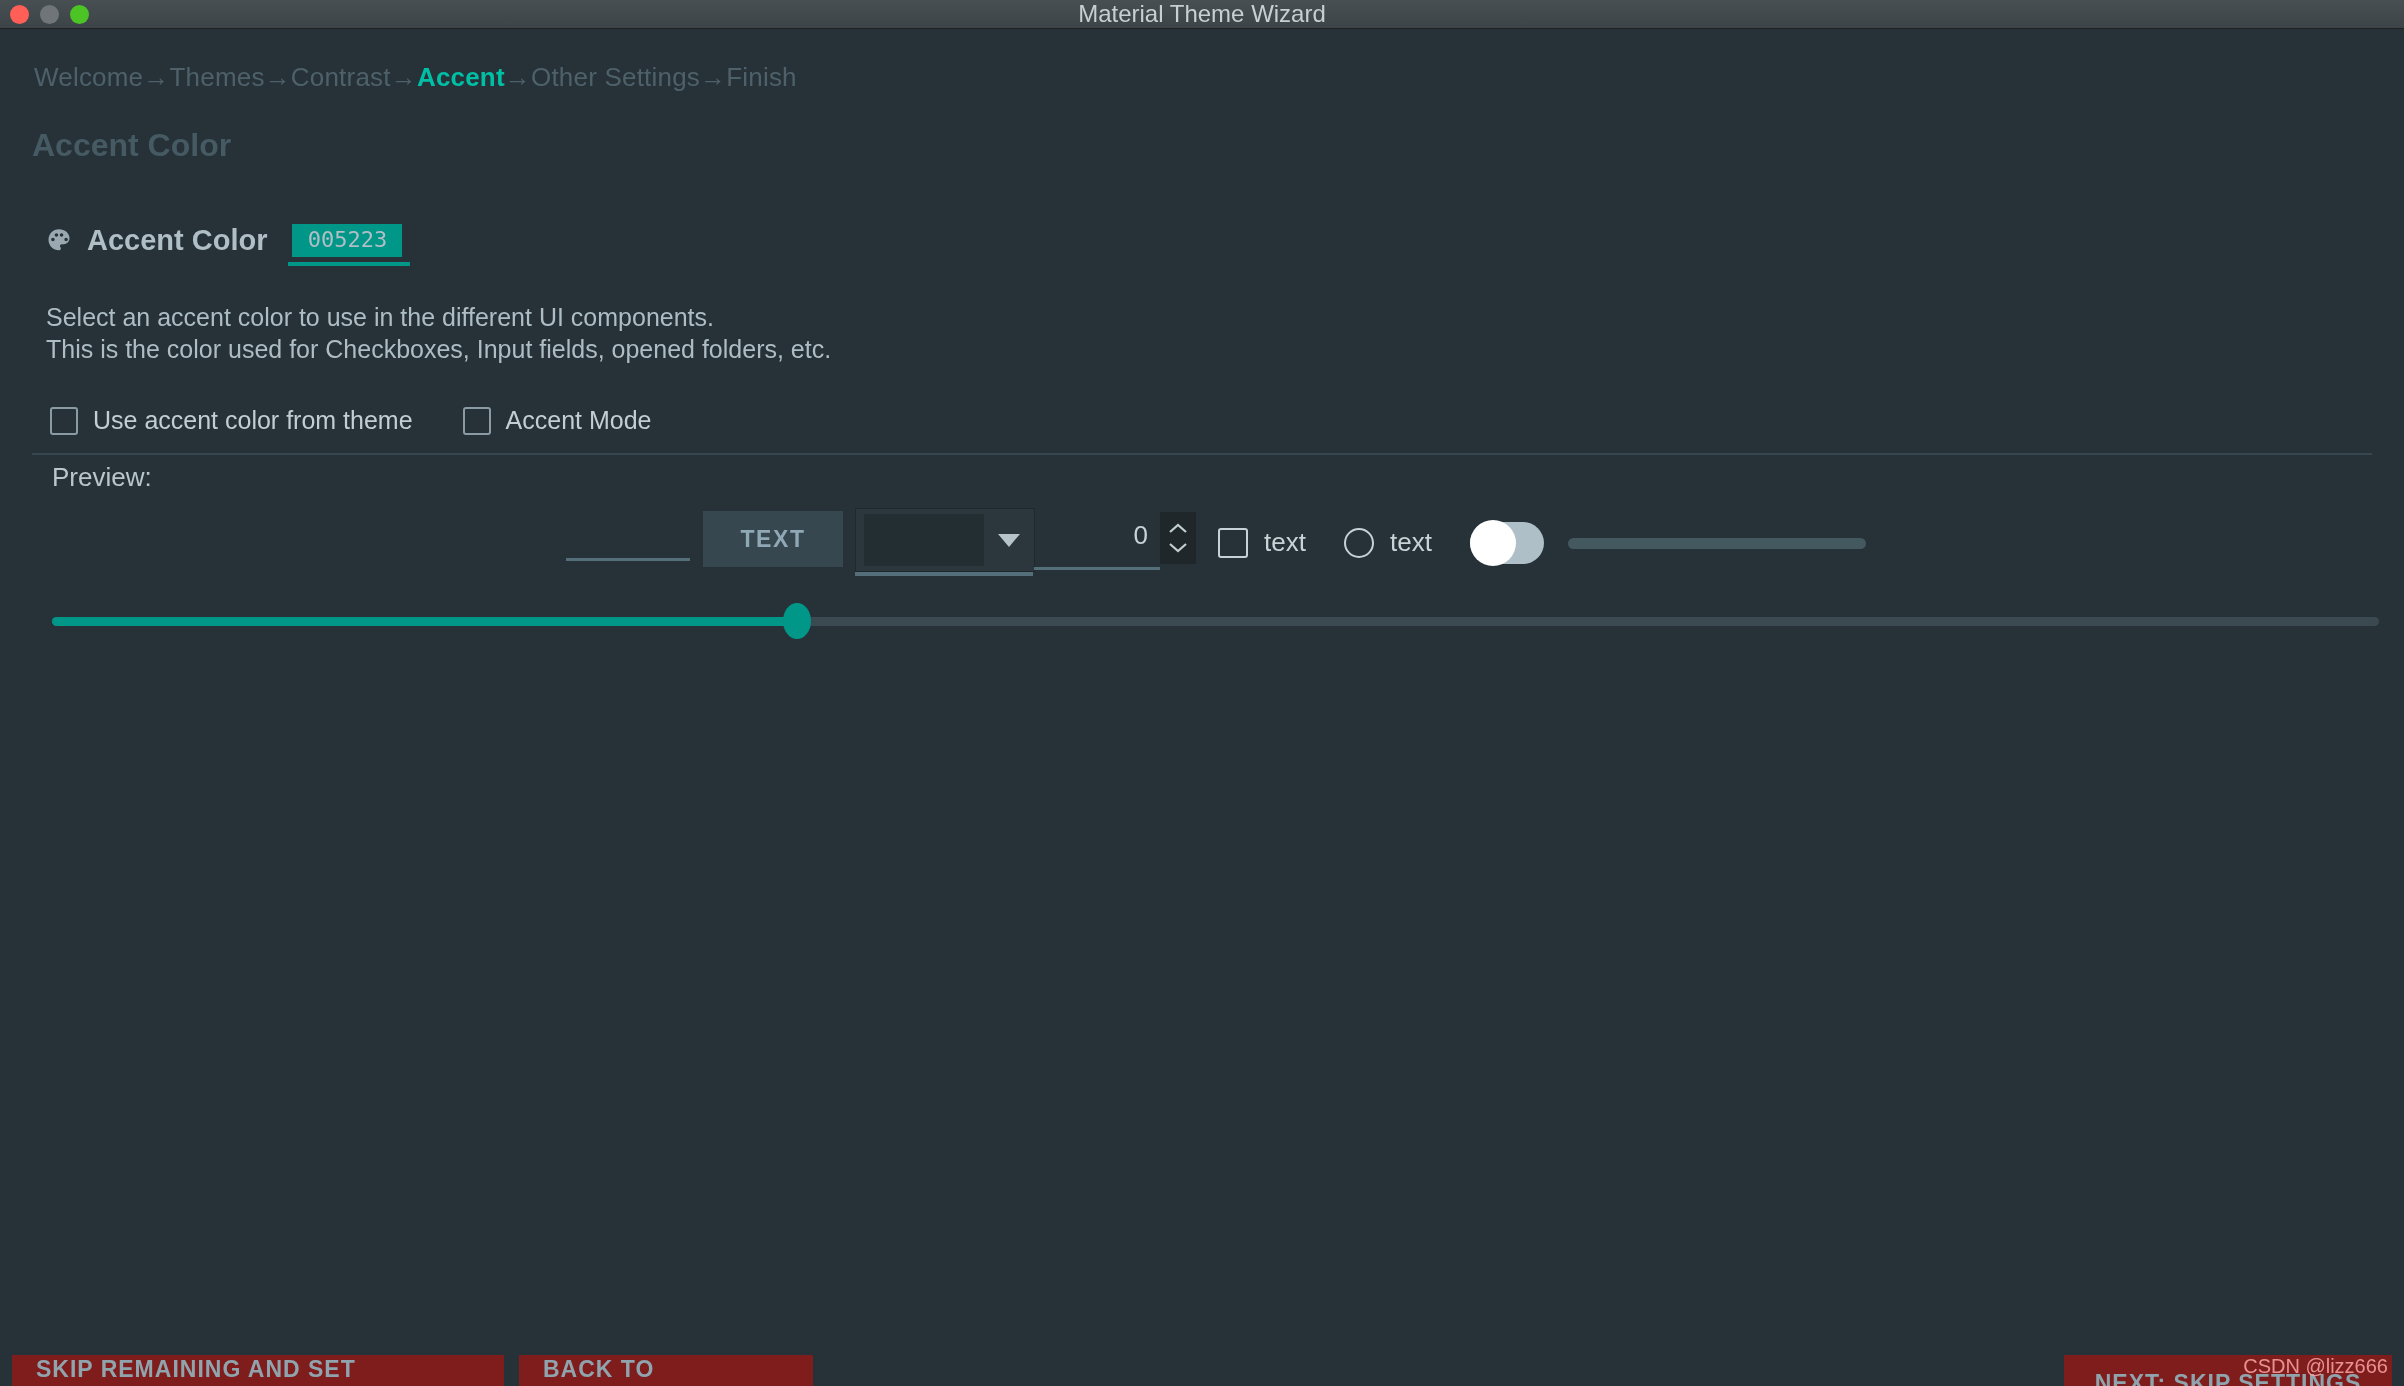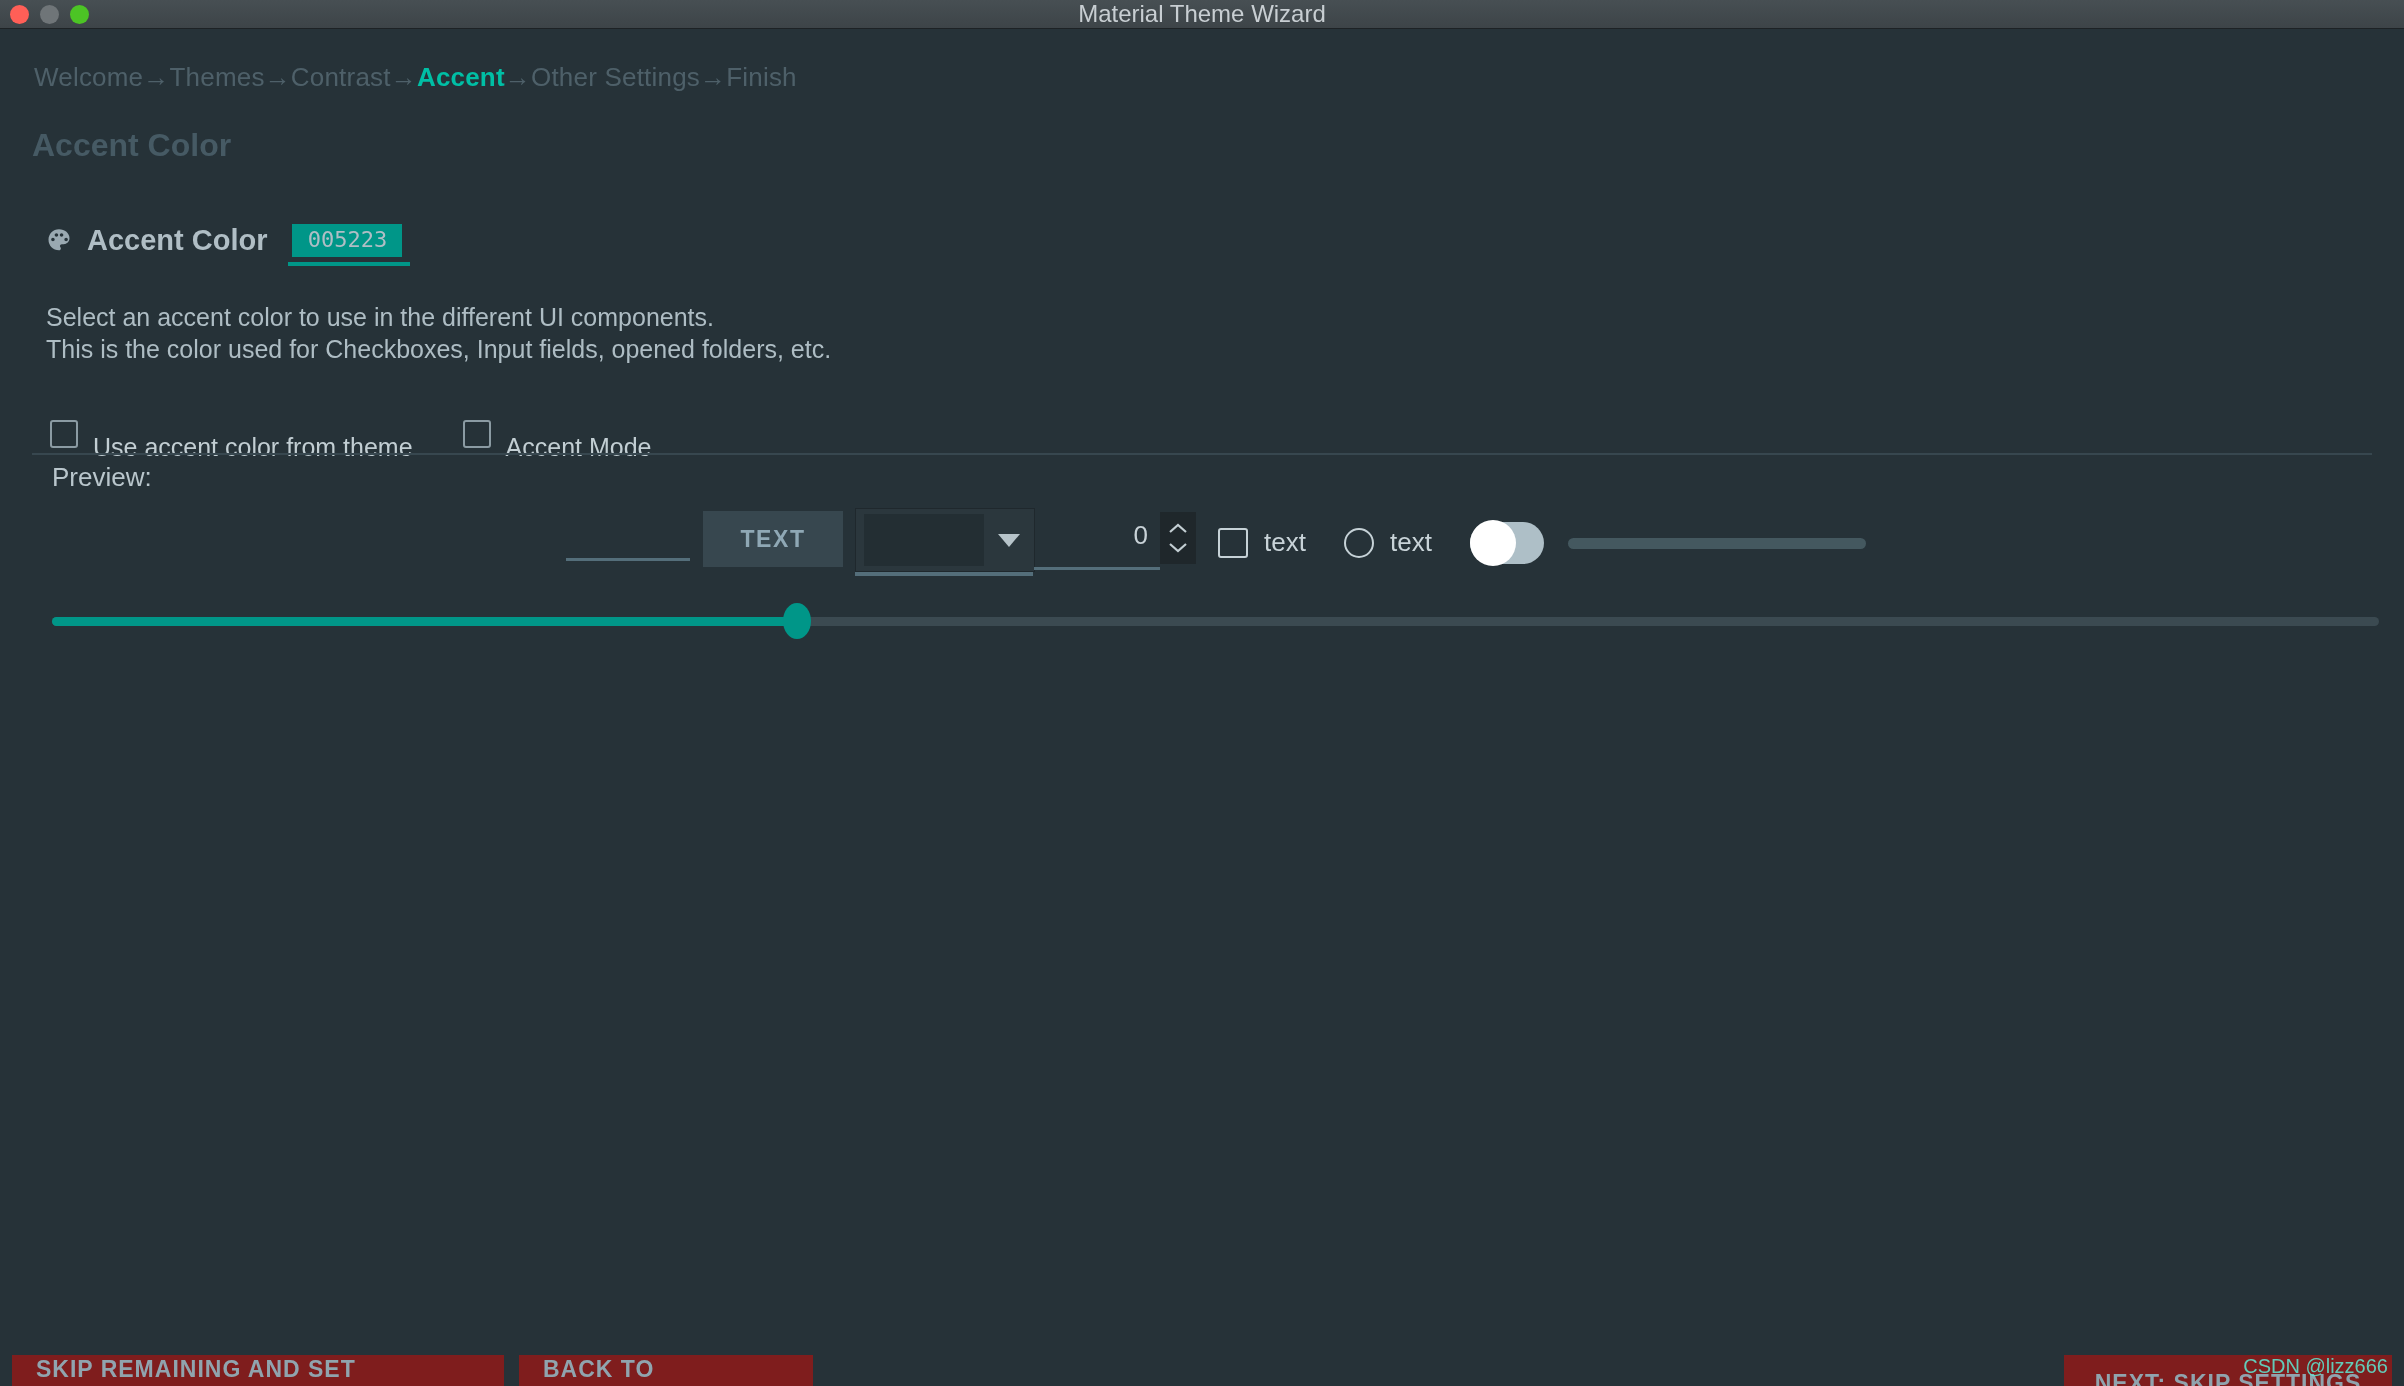--- a/index.html
+++ b/index.html
@@ -99,21 +99,21 @@
     font-size: 25px; color: #c2ced3;
   }
   .cbox {
     width: 24px; height: 24px;
     border: 2px solid #8b9ba3;
     border-radius: 3px;
     background: transparent;
     display: inline-block;
   }
   .cb-item { display: flex; align-items: center; }
-  .cb-item .lbl { margin-left: 15px; margin-top: 27px; }
+  .cb-item .lbl { margin-left: 15px; }
   .cb-gap { width: 50px; }
 
   
   .divider {
     position: absolute; left: 32px; top: 453px;
     width: 2340px; height: 2px; background: #37474f;
   }
   .preview-label {
     position: absolute; left: 52px; top: 462px;
     font-size: 26px; color: #b9c6cc;
@@ -224,21 +224,21 @@
     padding: 0 24px;
     box-sizing: border-box;
     margin-top: 25px;
   }
   .btn-skip { left: 12px; top: 1330px; width: 492px; }
   .btn-back { left: 519px; top: 1330px; width: 294px; }
   .btn-next { left: 2064px; top: 1330px; width: 328px; }
 
   .watermark {
     position: absolute; right: 16px; bottom: 8px;
-    font-size: 20px; color: #5eead4; opacity: .85;
+    font-size: 20px; color: #fca5a5; opacity: .85;
   }
 </style>
 </head>
 <body>
 
 <div id="app">
 
   <div class="titlebar">
     <div class="traffic">
       <span class="tl red"></span>

